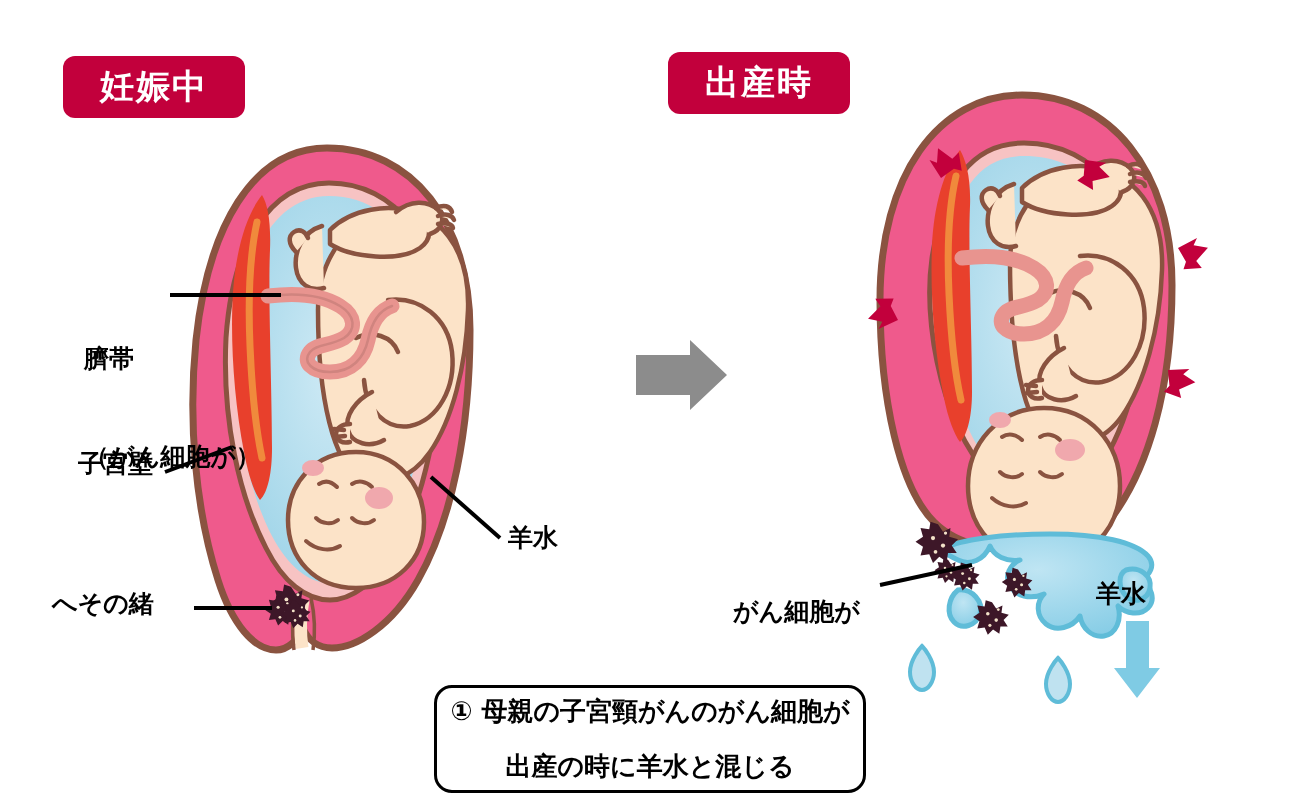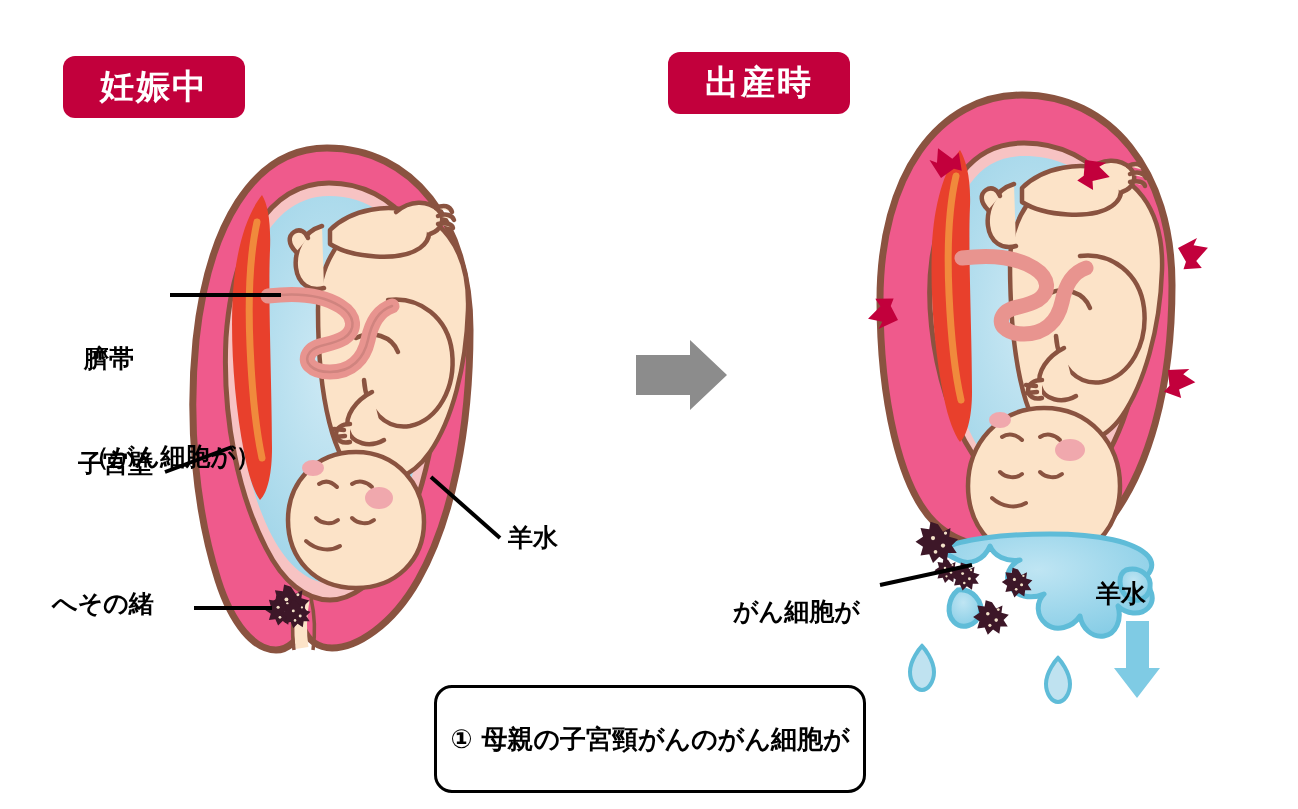--- a/index.html
+++ b/index.html
@@ -374,15 +374,16 @@
   <div class="label" id="label-amniotic-left">羊水</div>
 
   <div class="label" id="label-cancer-mix">
     <div>がん細胞が</div>
   </div>
 
   <div class="label" id="label-amniotic-right">羊水</div>
 
   <div class="caption-box">
     <div class="caption-line">① 母親の子宮頸がんのがん細胞が</div>
+    <div class="caption-line">出産の時に羊水と混じる</div>
   </div>
 
 </div>
 
 </body></html>

